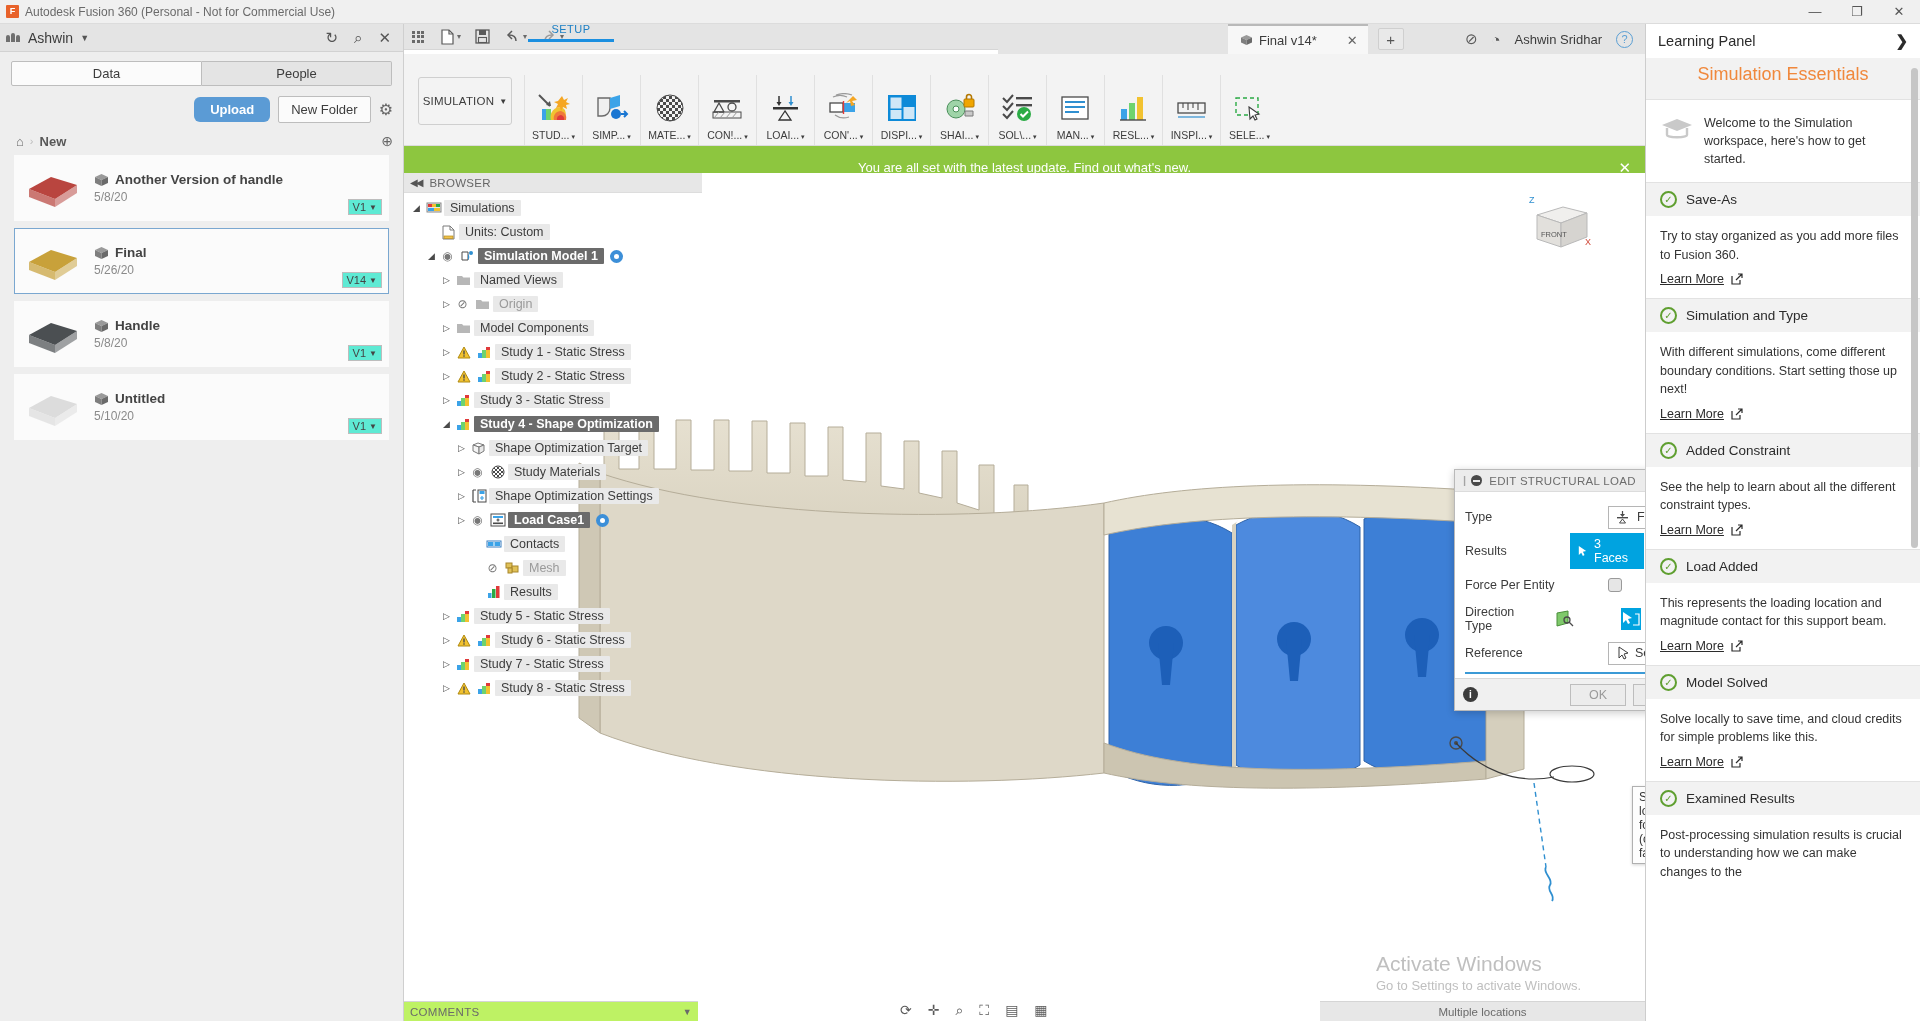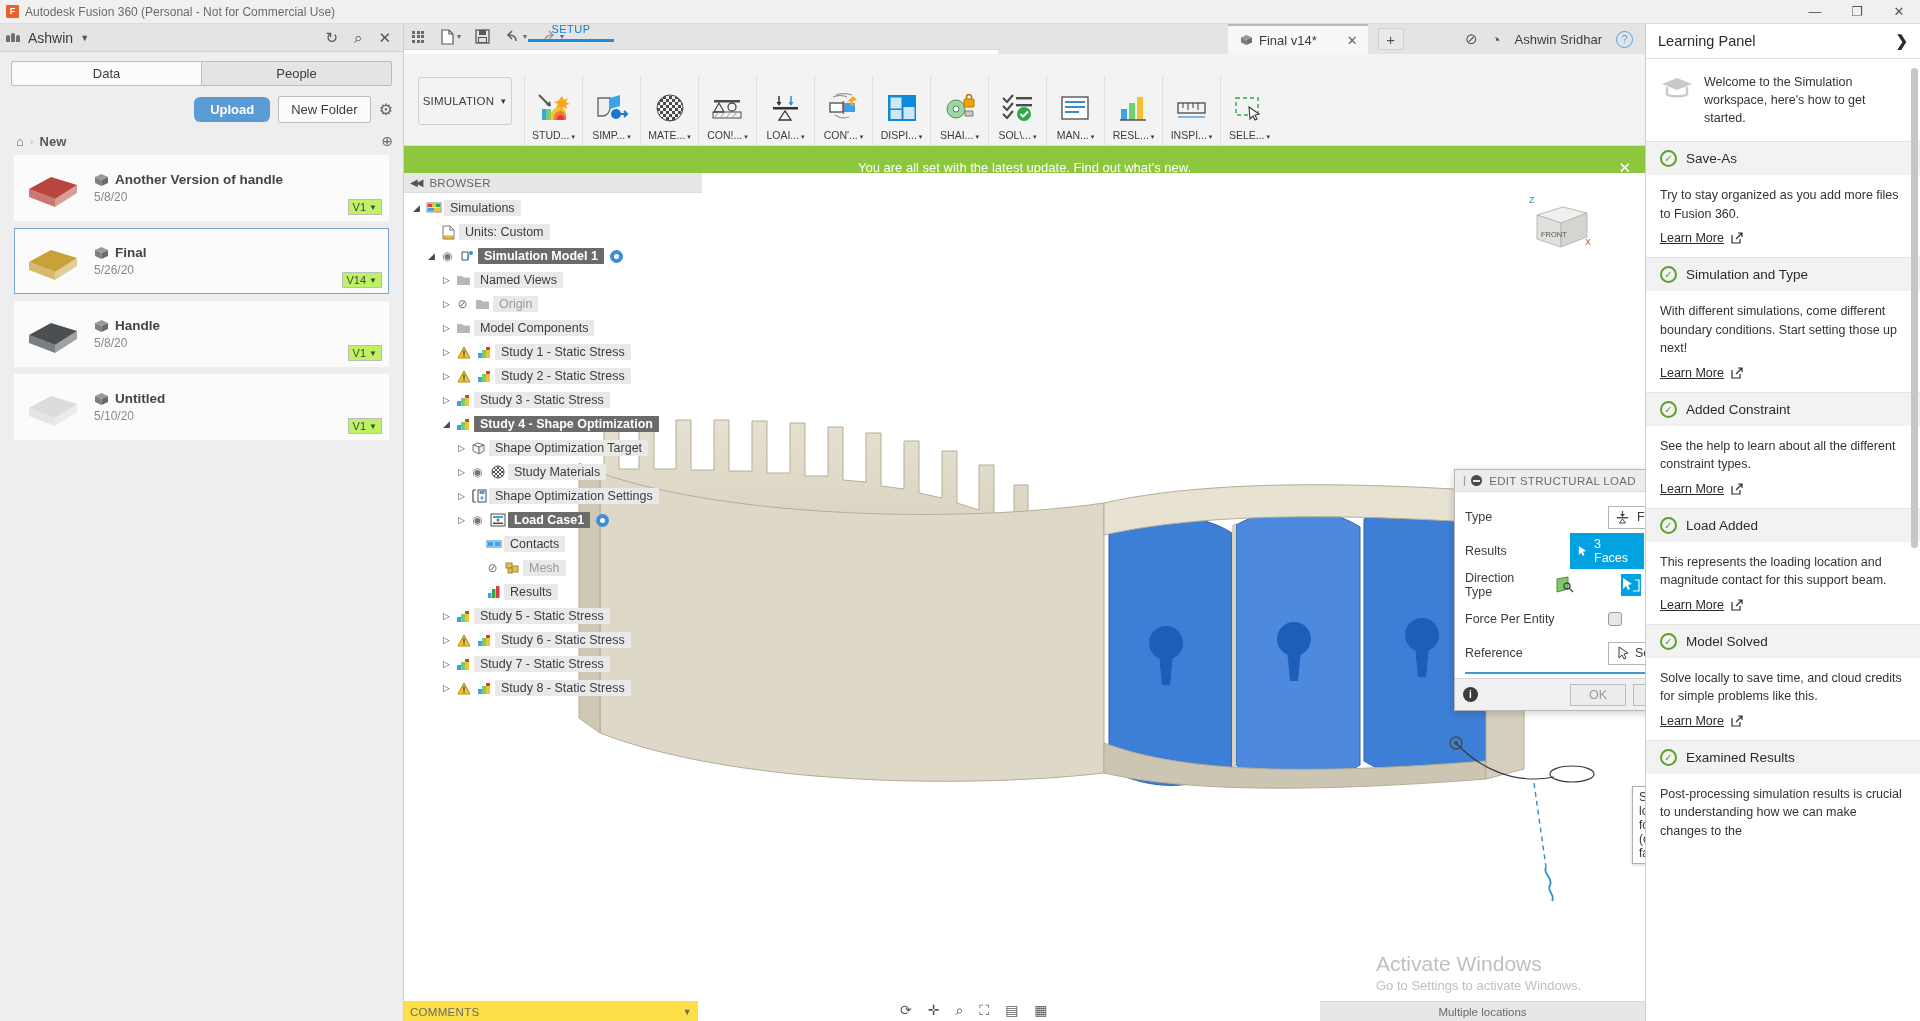--- a/index.html
+++ b/index.html
@@ -82,21 +82,21 @@
   }
   .dp-item.selected { border-color: #7aa7d0; }
   .dp-thumb { width: 72px; height: 60px; margin: 0 4px 0 3px; display: flex; align-items: center; justify-content: center; }
   .dp-meta { display: flex; flex-direction: column; gap: 3px; }
   .dp-title-row { display: flex; align-items: center; gap: 6px; }
   .dp-cube { width: 15px; height: 14px; }
   .dp-title { font-size: 13.5px; font-weight: bold; color: #444; }
   .dp-date { font-size: 12px; color: #8a8a8a; }
   .dp-ver {
     position: absolute; right: 6px; bottom: 5px; border: 1px solid #bdbdbd;
-    background: #bef264; font-size: 11px; color: #444; padding: 1px 4px;
+    background: #5eead4; font-size: 11px; color: #444; padding: 1px 4px;
     display: flex; align-items: center; gap: 3px; border-radius: 0;
   }
   .dp-ver .c { font-size: 8px; }
 
   
   .main {
     position: absolute; left: 404px; top: 24px; width: 1241px; height: 997px;
     background: #ffffff;
   }
   .qat {
@@ -246,21 +246,21 @@
   .manip { position: absolute; left: 1330px; top: 600px; display: flex; align-items: center; }
   .manip .val { width: 68px; height: 22px; border: 1px solid #9a9a9a; background: #fff; display: flex; align-items: center; justify-content: center; font-size: 12px; color: #1f7fd0; font-weight: bold; }
   .manip .cv { width: 17px; height: 22px; display: flex; align-items: center; justify-content: center; font-size: 8px; background: #fff; border: 1px solid #9a9a9a; border-left: none; }
   .manip2 { position: absolute; left: 1434px; top: 600px; background: #00a3e0; padding: 2px; display: flex; align-items: center; }
   .manip2 .val { width: 76px; height: 20px; background: #fff; display: flex; align-items: center; justify-content: center; font-size: 12px; }
   .manip2 .cv { width: 20px; height: 20px; display: flex; align-items: center; justify-content: center; font-size: 9px; color: #fff; }
 
   
   .comments-bar {
     position: absolute; left: 404px; bottom: 0; width: 294px; height: 20px;
-    background: #fde047; border-top: 1px solid #d5d5d5; display: flex;
+    background: #bef264; border-top: 1px solid #d5d5d5; display: flex;
     align-items: center; padding: 0 6px; font-size: 11.5px; color: #6a6a6a; letter-spacing: .3px;
   }
   .comments-bar .cv { margin-left: auto; font-size: 9px; }
   .navbar {
     position: absolute; left: 900px; bottom: 0; display: flex; align-items: center;
     gap: 16px; height: 22px; color: #5a5a5a; font-size: 14px;
   }
   .statusbar {
     position: absolute; left: 1320px; bottom: 0; width: 325px; height: 20px;
     background: #e7e7e7; border-top: 1px solid #d5d5d5;
@@ -1069,20 +1069,25 @@
             <span class="chip-blue">
               <svg width="12" height="14" viewBox="0 0 12 14">
                   <path d="M1 1l9 6-4 1 2 4-2 1-2-4-3 3z" fill="#fff"></path>
                 </svg>
               <span>3 Faces</span>
             </span>
             <span class="x-clear">✕</span>
           </div>
 
           <div class="frow">
+            <span class="flabel">Force Per Entity</span>
+            <span class="check-box"></span>
+          </div>
+
+          <div class="frow">
             <span class="flabel">Direction Type</span>
             <span class="dirbtn">
               <svg width="20" height="18" viewBox="0 0 20 18">
                   <path d="M3 3 L14 1 L14 13 L3 16 Z" fill="#7fc96b" stroke="#4a8f3a"></path>
                   <circle cx="13" cy="10" r="3" fill="none" stroke="#4a4a4a" stroke-width="1.3"></circle>
                   <path d="M15 12 L19 16" stroke="#4a4a4a" stroke-width="1.3"></path>
                 </svg>
             </span>
             <span class="dirbtn on">
               <svg width="20" height="18" viewBox="0 0 20 18">
@@ -1093,25 +1098,20 @@
             <span class="dirbtn">
               <svg width="20" height="18" viewBox="0 0 20 18">
                   <path d="M10 13 L10 3" stroke="#2a9f4a" stroke-width="1.5"></path>
                   <circle cx="10" cy="2.5" r="2" fill="#2a9f4a"></circle>
                   <path d="M10 13 L3 16" stroke="#4a6fd0" stroke-width="1.5"></path>
                   <circle cx="2.5" cy="16" r="2" fill="#4a6fd0"></circle>
                   <path d="M10 13 L17 16" stroke="#c0392b" stroke-width="1.5"></path>
                   <circle cx="17.5" cy="16" r="2" fill="#c0392b"></circle>
                 </svg>
             </span>
-          </div>
-
-          <div class="frow">
-            <span class="flabel">Force Per Entity</span>
-            <span class="check-box"></span>
           </div>
 
           <div class="frow">
             <span class="flabel">Reference</span>
             <span class="sel-btn">
               <svg width="12" height="14" viewBox="0 0 12 14">
                   <path d="M1 1l9 6-4 1 2 4-2 1-2-4-3 3z" fill="#fff" stroke="#3c3c3c" stroke-width="1"></path>
                 </svg>
               <span>Select</span>
             </span>
@@ -1215,20 +1215,21 @@
     </div>
   <div class="statusbar">
     <span>Multiple locations</span>
   </div>
 
   <div class="learn">
     <div class="learn-head">
       <span class="t">Learning Panel</span>
       <span class="chev">❯</span>
     </div>
+    <div class="learn-title">Simulation Essentials</div>
     <div class="learn-welcome">
       <span class="cap-ico">
         <svg width="34" height="30" viewBox="0 0 34 30">
             <path d="M2 11 L17 5 L32 11 L17 17 Z" fill="#c9c9c9"></path>
             <path d="M7 14 v7 c0 3 20 3 20 0 v-7" fill="none" stroke="#c9c9c9" stroke-width="2.4"></path>
           </svg>
       </span>
       <span class="tx">Welcome to the Simulation workspace, here's how to get started.</span>
     </div>
     <div id="learn-sections">

